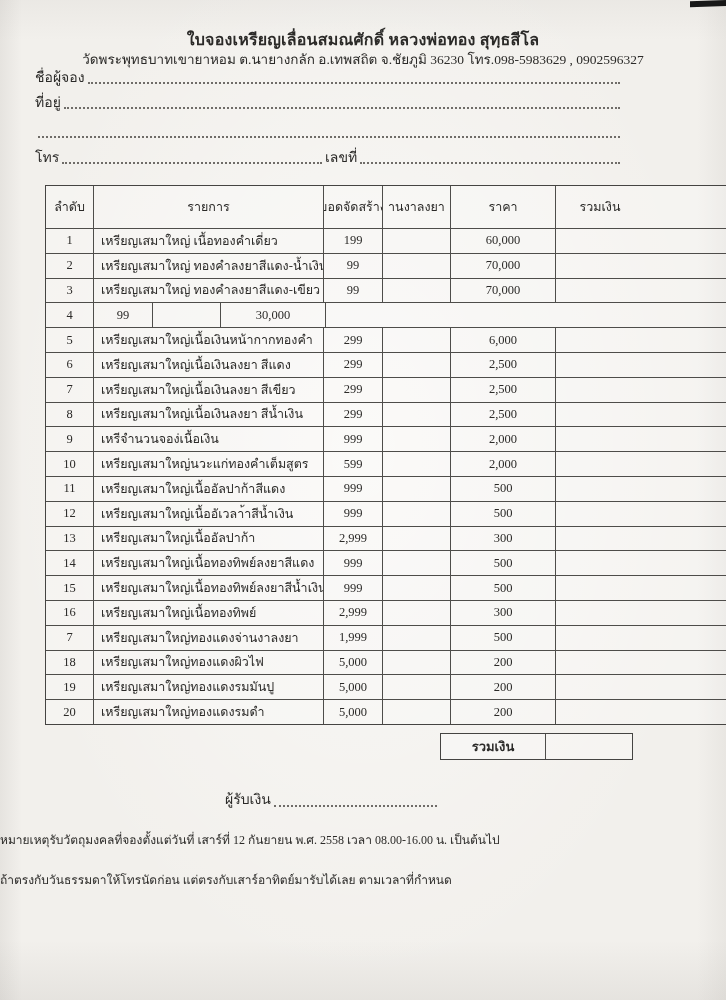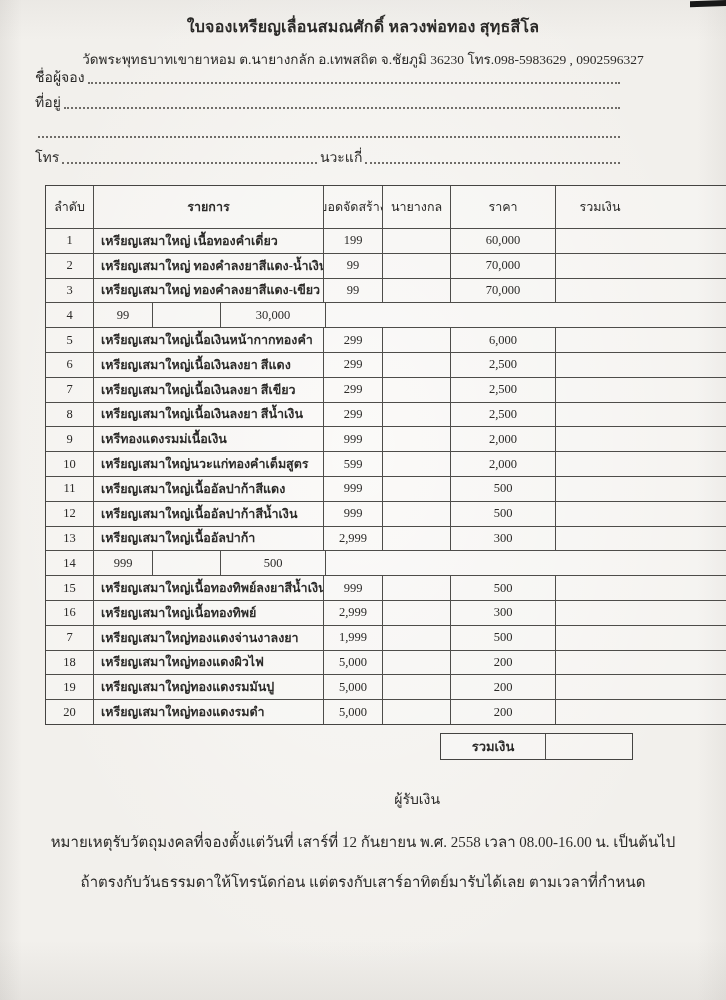--- a/index.html
+++ b/index.html
@@ -14,21 +14,21 @@
     background:
       linear-gradient(90deg, rgba(120,115,110,0.10) 0%, rgba(120,115,110,0.0) 3%, rgba(120,115,110,0.0) 96%, rgba(150,145,140,0.10) 100%),
       linear-gradient(180deg, rgba(120,115,110,0.06) 0%, rgba(120,115,110,0.0) 4%, rgba(120,115,110,0.0) 94%, rgba(140,135,130,0.12) 100%),
       radial-gradient(ellipse at 50% 45%, rgba(255,255,255,0.55) 0%, rgba(255,255,255,0.0) 70%);
   }
   .corner-mark{
     position:absolute;top:0;right:0;width:36px;height:6px;
     background:#181818;transform:skewY(-2deg);transform-origin:top right;
   }
   .title{
-    position:absolute;top:14px;left:0;width:726px;text-align:center;
+    position:absolute;top:27px;left:0;width:726px;text-align:center;
     font-size:16px;font-weight:bold;letter-spacing:.2px;
   }
   .address{
     position:absolute;top:48px;left:0;width:726px;text-align:center;
     font-size:13.5px;
   }
   .form-line{
     position:absolute;left:35px;width:588px;display:flex;align-items:flex-end;
     font-size:14px;line-height:18px;
   }
@@ -46,42 +46,41 @@
   .tr:last-child{border-bottom:none;text-align:center;}
   .th,.td{
     border-right:1px solid #4e4d4a;box-sizing:border-box;
     display:flex;align-items:center;justify-content:center;
     overflow:hidden;white-space:nowrap;
   }
   .th:last-child,.td:last-child{border-right:none;}
   .thead .th{height:42px;}
   .tr .td{height:23.8px;}
   .c-no{width:48px;}
-  .c-item{width:230px;justify-content:flex-start;padding-left:7px;font-weight:bold;}
+  .c-item{width:230px;justify-content:flex-start;padding-left:7px;}
   .c-made{width:59px;}
   .c-order{width:68px;}
   .c-price{width:105px;}
   .c-total{width:88px;}
   .total-row{
     position:absolute;left:440px;top:733px;width:193px;height:27px;
     border:1.5px solid #454442;box-sizing:border-box;display:flex;
     font-size:13px;background:rgba(255,255,255,0.25);
   }
   .total-row .cell{
     display:flex;align-items:center;justify-content:center;box-sizing:border-box;
   }
   .total-row .cell.label{width:105px;border-right:1px solid #4e4d4a;font-weight:bold;}
   .total-row .cell.blank{flex:1;}
   .receiver-line{
     position:absolute;left:225px;top:788px;width:215px;display:flex;align-items:flex-end;
     font-size:14px;
-    flex-direction:column;
   }
   .note{
-    position:absolute;left:0;width:726px;text-align:center;font-size:15px;
+    position:absolute;left:0;width:726px;font-size:12px;
   }
   .note1{top:830px;}
   .note2{top:870px;}
 </style>
 </head>
 <body>
 
 <div class="paper-shade"></div>
 <div class="corner-mark"></div>
 
@@ -95,30 +94,30 @@
 <div class="form-line" style="top:93px;">
   <span class="lbl">ที่อยู่</span>
   <span class="dots"></span>
 </div>
 <div class="form-line" style="top:122px;">
   <span class="dots"></span>
 </div>
 <div class="form-line" style="top:148px;">
   <span class="lbl">โทร</span>
   <span class="dots" style="max-width:300px;"></span>
-  <span class="lbl">นวะแกี่</span>
+  <span class="lbl">เลขที่</span>
   <span class="dots"></span>
 </div>
 
 <div class="order-table">
   <div class="tr thead">
     <div class="th c-no">ลำดับ</div>
     <div class="th c-item" style="justify-content:center;padding-left:0;">รายการ</div>
     <div class="th c-made">ยอดจัดสร้าง</div>
-    <div class="th c-order">นายางกล</div>
+    <div class="th c-order">านงาลงยา</div>
     <div class="th c-price">ราคา</div>
     <div class="th c-total">รวมเงิน</div>
   </div>
   <div>
   <div class="tr">
     <div class="td c-no">1</div>
     <div class="td c-item">เหรียญเสมาใหญ่ เนื้อทองคำเดี่ยว</div>
     <div class="td c-made">199</div>
     <div class="td c-order"></div>
     <div class="td c-price">60,000</div>
@@ -182,21 +181,21 @@
     <div class="td c-no">8</div>
     <div class="td c-item">เหรียญเสมาใหญ่เนื้อเงินลงยา สีน้ำเงิน</div>
     <div class="td c-made">299</div>
     <div class="td c-order"></div>
     <div class="td c-price">2,500</div>
     <div class="td c-total"></div>
   </div>
 
   <div class="tr">
     <div class="td c-no">9</div>
-    <div class="td c-item">เหรีทองแดงรมม่เนื้อเงิน</div>
+    <div class="td c-item">เหรีจำนวนจอง่เนื้อเงิน</div>
     <div class="td c-made">999</div>
     <div class="td c-order"></div>
     <div class="td c-price">2,000</div>
     <div class="td c-total"></div>
   </div>
 
   <div class="tr">
     <div class="td c-no">10</div>
     <div class="td c-item">เหรียญเสมาใหญ่นวะแก่ทองคำเต็มสูตร</div>
     <div class="td c-made">599</div>
@@ -209,38 +208,39 @@
     <div class="td c-no">11</div>
     <div class="td c-item">เหรียญเสมาใหญ่เนื้ออัลปาก้าสีแดง</div>
     <div class="td c-made">999</div>
     <div class="td c-order"></div>
     <div class="td c-price">500</div>
     <div class="td c-total"></div>
   </div>
 
   <div class="tr">
     <div class="td c-no">12</div>
-    <div class="td c-item">เหรียญเสมาใหญ่เนื้ออัลปาก้าสีน้ำเงิน</div>
+    <div class="td c-item">เหรียญเสมาใหญ่เนื้ออัเวลา้าสีน้ำเงิน</div>
     <div class="td c-made">999</div>
     <div class="td c-order"></div>
     <div class="td c-price">500</div>
     <div class="td c-total"></div>
   </div>
 
   <div class="tr">
     <div class="td c-no">13</div>
     <div class="td c-item">เหรียญเสมาใหญ่เนื้ออัลปาก้า</div>
     <div class="td c-made">2,999</div>
     <div class="td c-order"></div>
     <div class="td c-price">300</div>
     <div class="td c-total"></div>
   </div>
 
   <div class="tr">
     <div class="td c-no">14</div>
+    <div class="td c-item">เหรียญเสมาใหญ่เนื้อทองทิพย์ลงยาสีแดง</div>
     <div class="td c-made">999</div>
     <div class="td c-order"></div>
     <div class="td c-price">500</div>
     <div class="td c-total"></div>
   </div>
 
   <div class="tr">
     <div class="td c-no">15</div>
     <div class="td c-item">เหรียญเสมาใหญ่เนื้อทองทิพย์ลงยาสีน้ำเงิน</div>
     <div class="td c-made">999</div>

